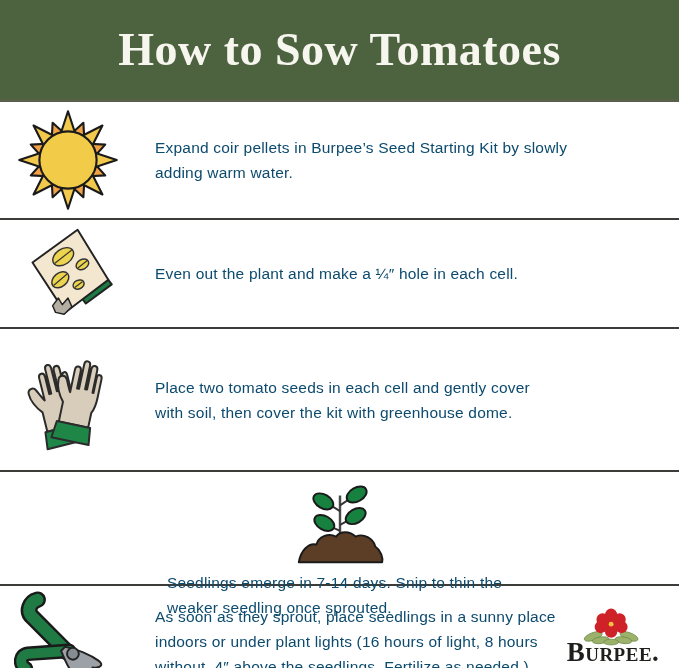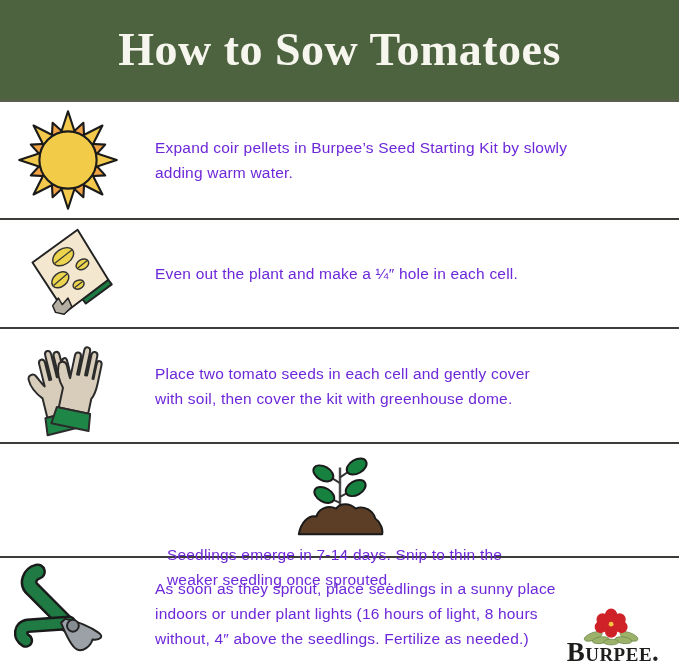--- a/index.html
+++ b/index.html
@@ -23,31 +23,31 @@
     font-size:46px;
     letter-spacing:0.5px;
     color:#f7f6ee;
   }
   .row{
     box-sizing:border-box;
     display:flex;align-items:center;
     width:100%;
   }
   .row + .row{border-top:2px solid #3c3c38;}
-  .r1{height:116px;} .r2{height:109px;} .r3{height:115px;} .r4{height:114px;flex-direction:column;} .r5{height:112px;}
+  .r1{height:116px;} .r2{height:109px;} .r3{height:143px;} .r4{height:114px;flex-direction:column;} .r5{height:112px;}
   .icon-cell{
     flex:none;width:135px;
     display:flex;align-items:center;justify-content:center;
   }
   .text-cell{
     flex:1;
     padding-left:20px;padding-right:30px;
     font-size:15.5px;line-height:25px;
     letter-spacing:0.2px;
-    color:#6d28d9;
+    color:#0c4a6e;
     white-space:pre-line;
   }
   .logo{
     position:absolute;
     right:5px;bottom:2px;
     width:122px;
     text-align:center;
   }
   .logo-flower{display:block;margin:0 auto -9px;position:relative;z-index:2;}
   .logo-text{

